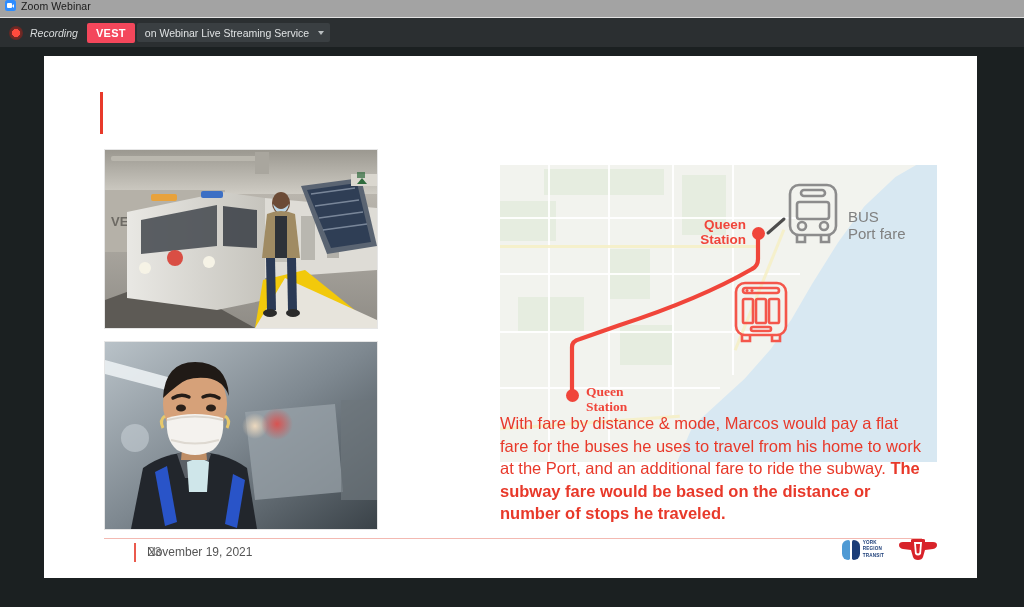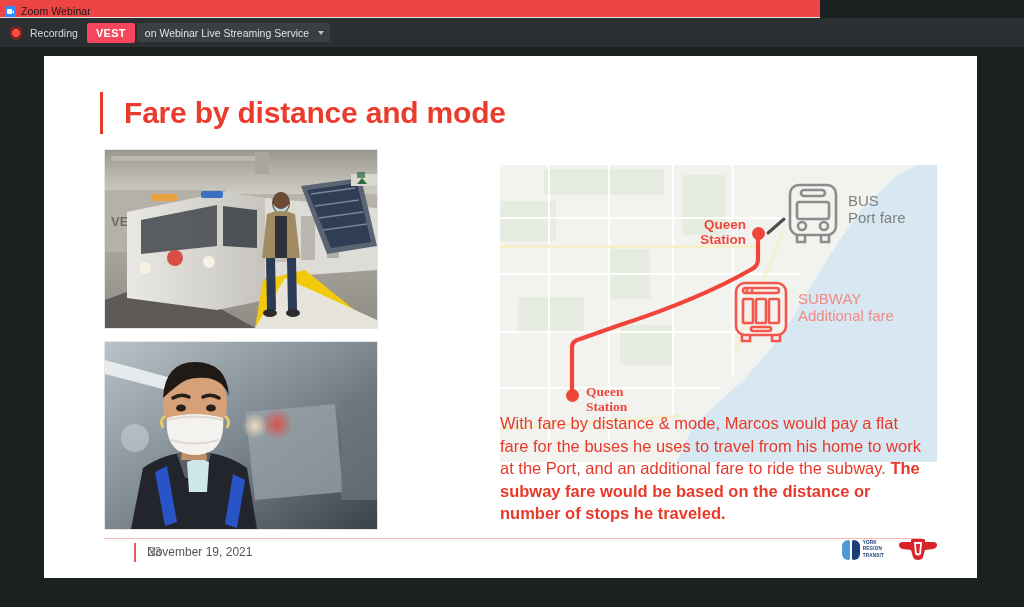--- a/index.html
+++ b/index.html
@@ -6,23 +6,23 @@
   html, body {
     width: 1024px; height: 607px;
     background: #1b2021;
     font-family: "Liberation Sans", sans-serif;
     overflow: hidden;
   }
 
   
   .titlebar {
     position: absolute; top: 0; left: 0;
-    width: 820px; height: 18px;
-    background: #ef4444;
-    display: flex; align-items: flex-end;
+    width: 1024px; height: 18px;
+    background: #a3a3a3;
+    display: flex; align-items: flex-start;
     padding-left: 5px;
     border-bottom: 1px solid #e2e2e2;
   }
   .zoom-logo {
     width: 11px; height: 11px; border-radius: 2.5px;
     background: #2d8cff; margin-right: 5px;
     position: relative; flex: none;
   }
   .zoom-logo::after {
     content: ""; position: absolute;
@@ -50,21 +50,21 @@
     background: #2b2f31;
     display: flex; align-items: center;
     padding-left: 9px;
   }
   .rec-dot {
     width: 14px; height: 14px; border-radius: 50%;
     background: radial-gradient(circle at 50% 50%, #ff4b3e 0%, #ff4b3e 40%, #7a2a26 41%, #4a2320 100%);
     margin-right: 7px; flex: none;
   }
   .rec-label {
-    font-size: 10.5px; color: #d9dcdd; margin-right: 9px;
+    font-size: 10.5px; color: #d9dcdd; margin-right: 9px; font-style: italic;
   }
   .live-badge {
     background: #f4475b; color: #fff;
     font-size: 11px; font-weight: bold;
     padding: 4px 9px 4px 9px; border-radius: 2px;
     letter-spacing: .3px;
   }
   .stream-select {
     display: flex; align-items: center;
     background: #3a3f42; border-radius: 2px;
@@ -219,21 +219,20 @@
   <div class="stream-select">
     <span class="stream-label">on Webinar Live Streaming Service</span>
     <span class="caret"></span>
   </div>
 </div>
 
 <div class="slide">
 
   <div class="title-row">
     <div class="title-bar-accent"></div>
-    <div class="slide-title">Fare by distance and mode</div>
   </div>
 
   <div class="photo photo-top">
     <svg width="272" height="178" viewBox="0 0 272 178">
       <defs>
         <linearGradient id="ceil" x1="0" y1="0" x2="0" y2="1">
           <stop offset="0" stop-color="#9b9890"></stop>
             <stop offset="1" stop-color="#cfccc4"></stop>
         </linearGradient>
         <linearGradient id="flr" x1="0" y1="0" x2="0" y2="1">
@@ -400,45 +399,41 @@
       <g fill="none" stroke="#8c8c8c" stroke-width="2.6">
         <rect x="4" y="4" width="46" height="50" rx="9"></rect>
         <rect x="15" y="9" width="24" height="6" rx="3"></rect>
         <rect x="11" y="21" width="32" height="17" rx="2.5"></rect>
         <circle cx="16" cy="45" r="4"></circle>
         <circle cx="38" cy="45" r="4"></circle>
         <path d="M11 54 L11 61 L19 61 L19 54"></path>
         <path d="M35 54 L35 61 L43 61 L43 54"></path>
       </g>
     </svg>
-    <div class="mode-label mode-bus" style="left:348px; top:28px;">
+    <div class="mode-label mode-bus" style="left:348px; top:44px;">
       <span class="mode-title">BUS</span>
       <span class="mode-sub">Port fare</span>
     </div>
 
     <svg style="position:absolute; left:232px; top:114px;" width="58" height="66" viewBox="0 0 58 66">
       <g fill="none" stroke="#f4564b" stroke-width="2.6">
         <rect x="4" y="4" width="50" height="52" rx="9"></rect>
         <rect x="11" y="9" width="36" height="5" rx="2.5"></rect>
         <rect x="11" y="20" width="10" height="24" rx="1.6"></rect>
         <rect x="24" y="20" width="10" height="24" rx="1.6"></rect>
         <rect x="37" y="20" width="10" height="24" rx="1.6"></rect>
         <rect x="19" y="48" width="20" height="4" rx="2"></rect>
         <path d="M10 56 L10 62 L18 62 L18 56"></path>
         <path d="M40 56 L40 62 L48 62 L48 56"></path>
       </g>
       <g fill="#f4564b">
         <circle cx="15" cy="11.5" r="1.5"></circle>
           <circle cx="20" cy="11.5" r="1.5"></circle>
       </g>
     </svg>
-    <div class="mode-label mode-subway" style="left:298px; top:126px;">
-      <span class="mode-title">SUBWAY</span>
-      <span class="mode-sub">Additional fare</span>
-    </div>
   </div>
 
   <div class="body-copy">
     <span>With fare by distance &amp; mode, Marcos would pay a flat fare for the buses he uses to travel from his home to work at the Port, and an additional fare to ride the subway. </span><b>The subway fare would be based on the distance or number of stops he traveled.</b>
   </div>
 
   <div class="footer-rule"></div>
   <div class="footer-page">23</div>
   <div class="footer-divider"></div>
   <div class="footer-date">November 19, 2021</div>

